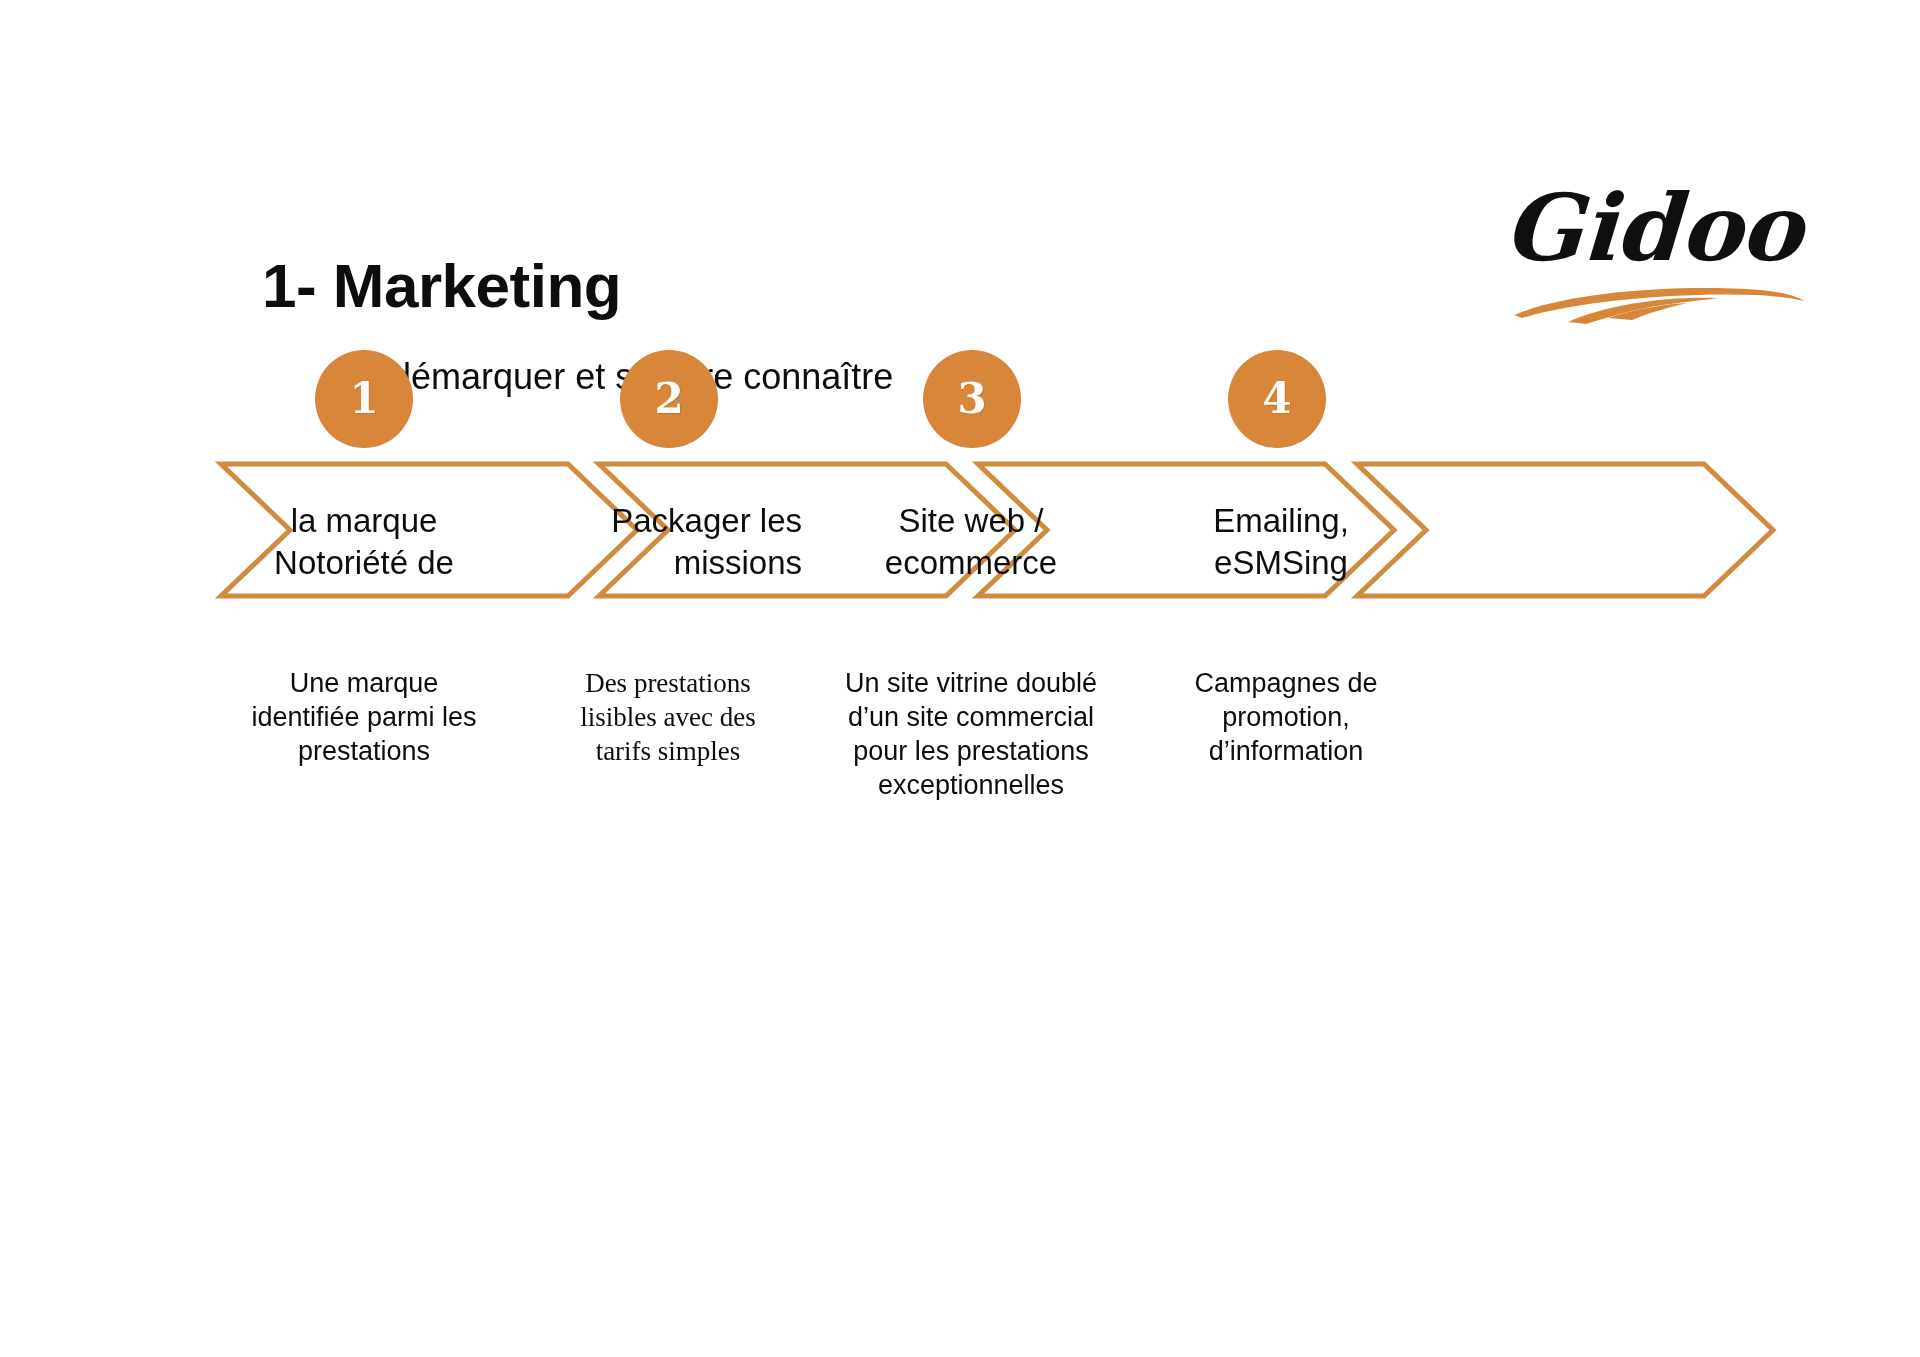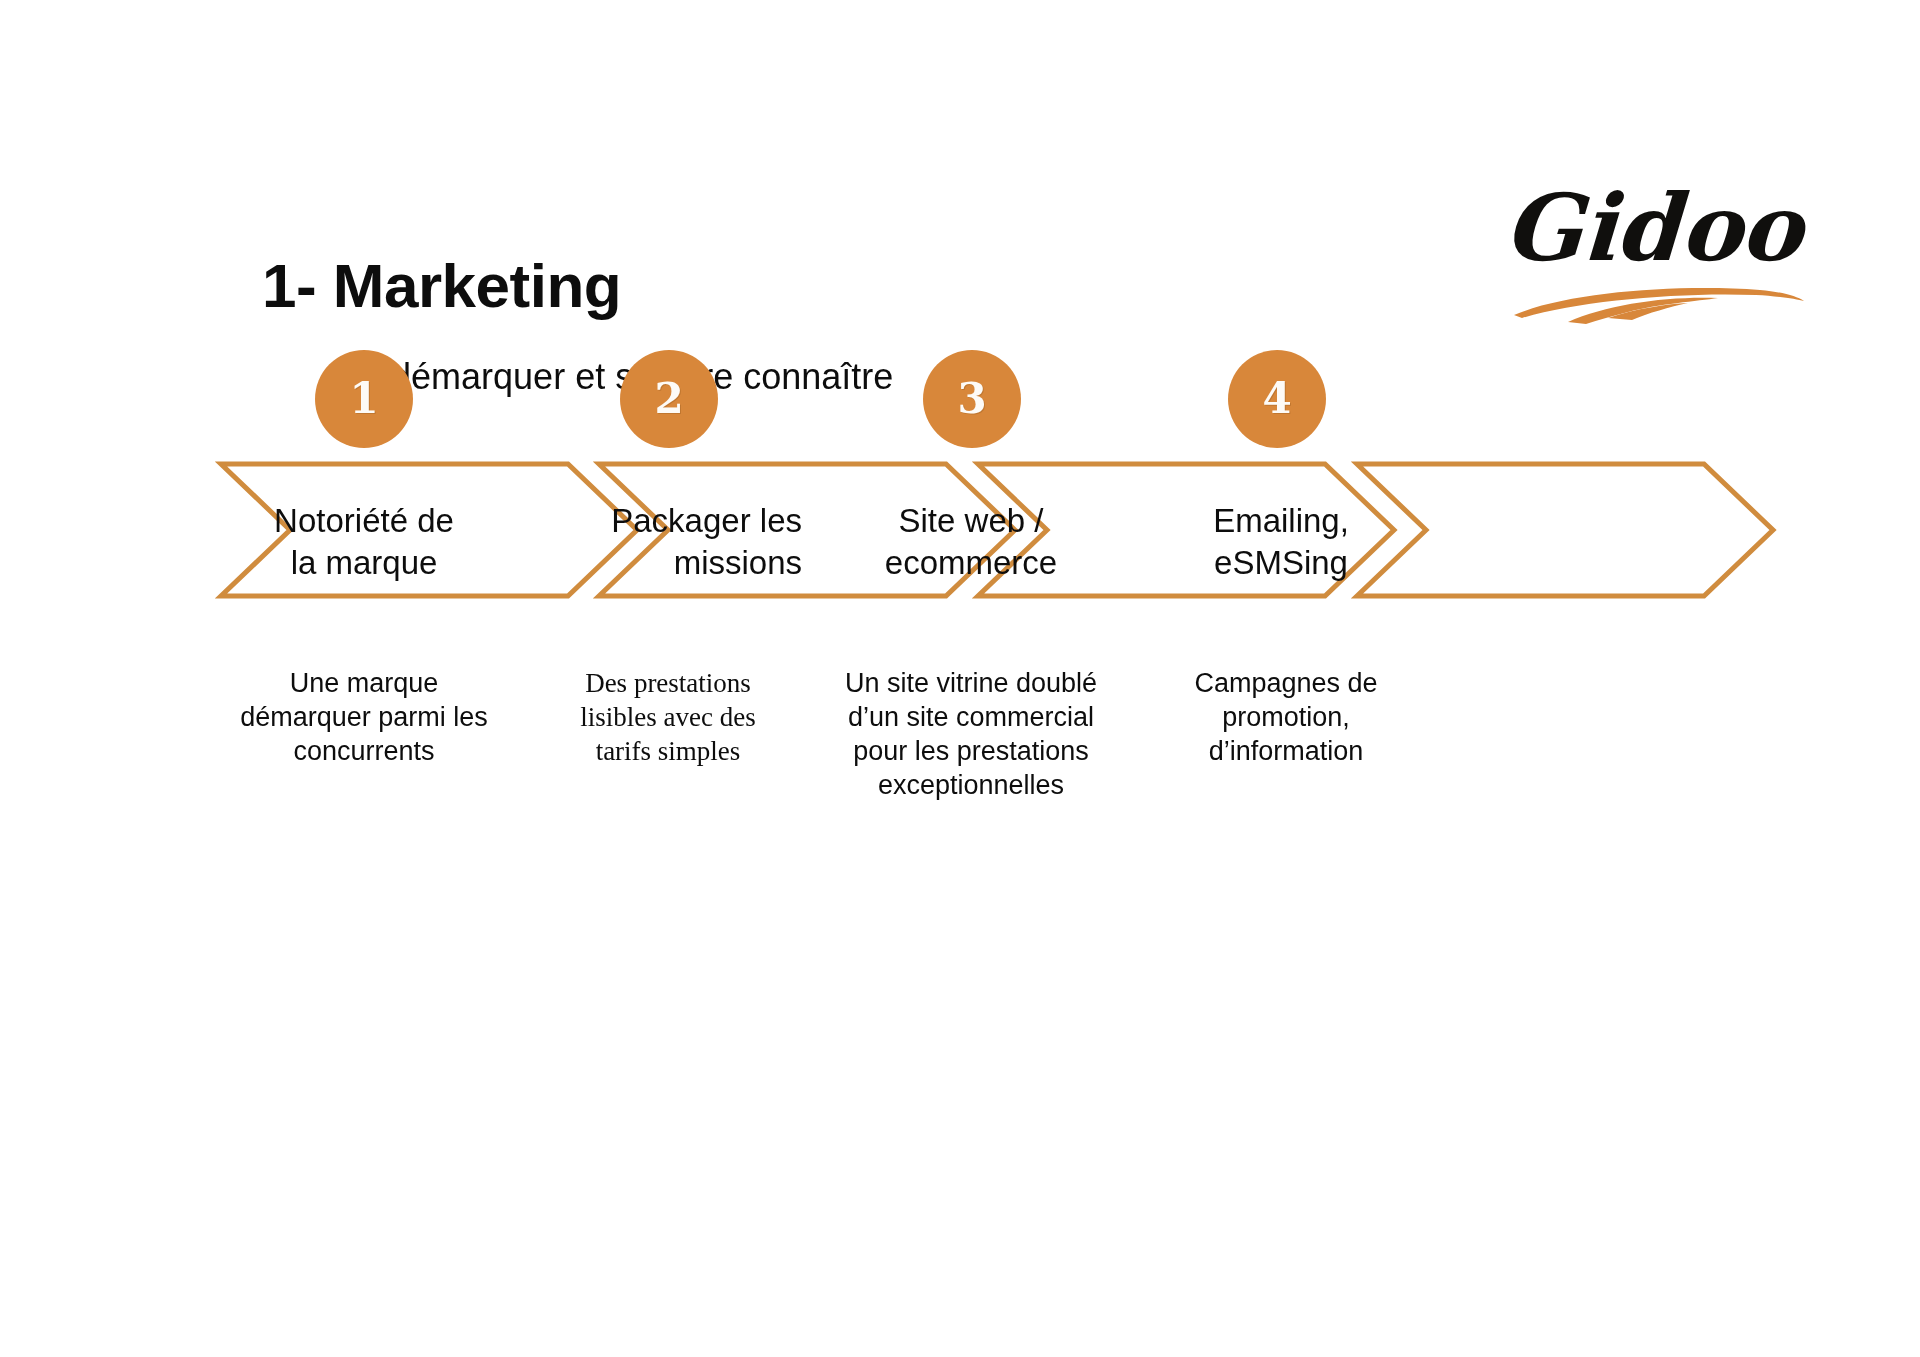--- a/index.html
+++ b/index.html
@@ -176,32 +176,32 @@
   <span class="num">2</span>
 </div>
 <div class="step-circle" id="circle-3">
   <span class="num">3</span>
 </div>
 <div class="step-circle" id="circle-4">
   <span class="num">4</span>
 </div>
 
 <div class="chevron-label" id="label-1">
+  <div>la marque</div>
   <div>Notoriété de</div>
-  <div>la marque</div>
 </div>
 <div class="chevron-label" id="label-2">
   <div>Packager les</div>
   <div>missions</div>
 </div>
 <div class="chevron-label" id="label-3">
   <div>Site web /</div>
   <div>ecommerce</div>
 </div>
 <div class="chevron-label" id="label-4">
   <div>Emailing,</div>
   <div>eSMSing</div>
 </div>
 
-<div class="step-caption" id="caption-1">Une marque démarquer parmi les concurrents</div>
+<div class="step-caption" id="caption-1">Une marque identifiée parmi les prestations</div>
 <div class="step-caption" id="caption-2">Des prestations lisibles avec des tarifs simples</div>
 <div class="step-caption" id="caption-3">Un site vitrine doublé d’un site commercial pour les prestations exceptionnelles</div>
 <div class="step-caption" id="caption-4">Campagnes de promotion, d’information</div>
 
 </body></html>

